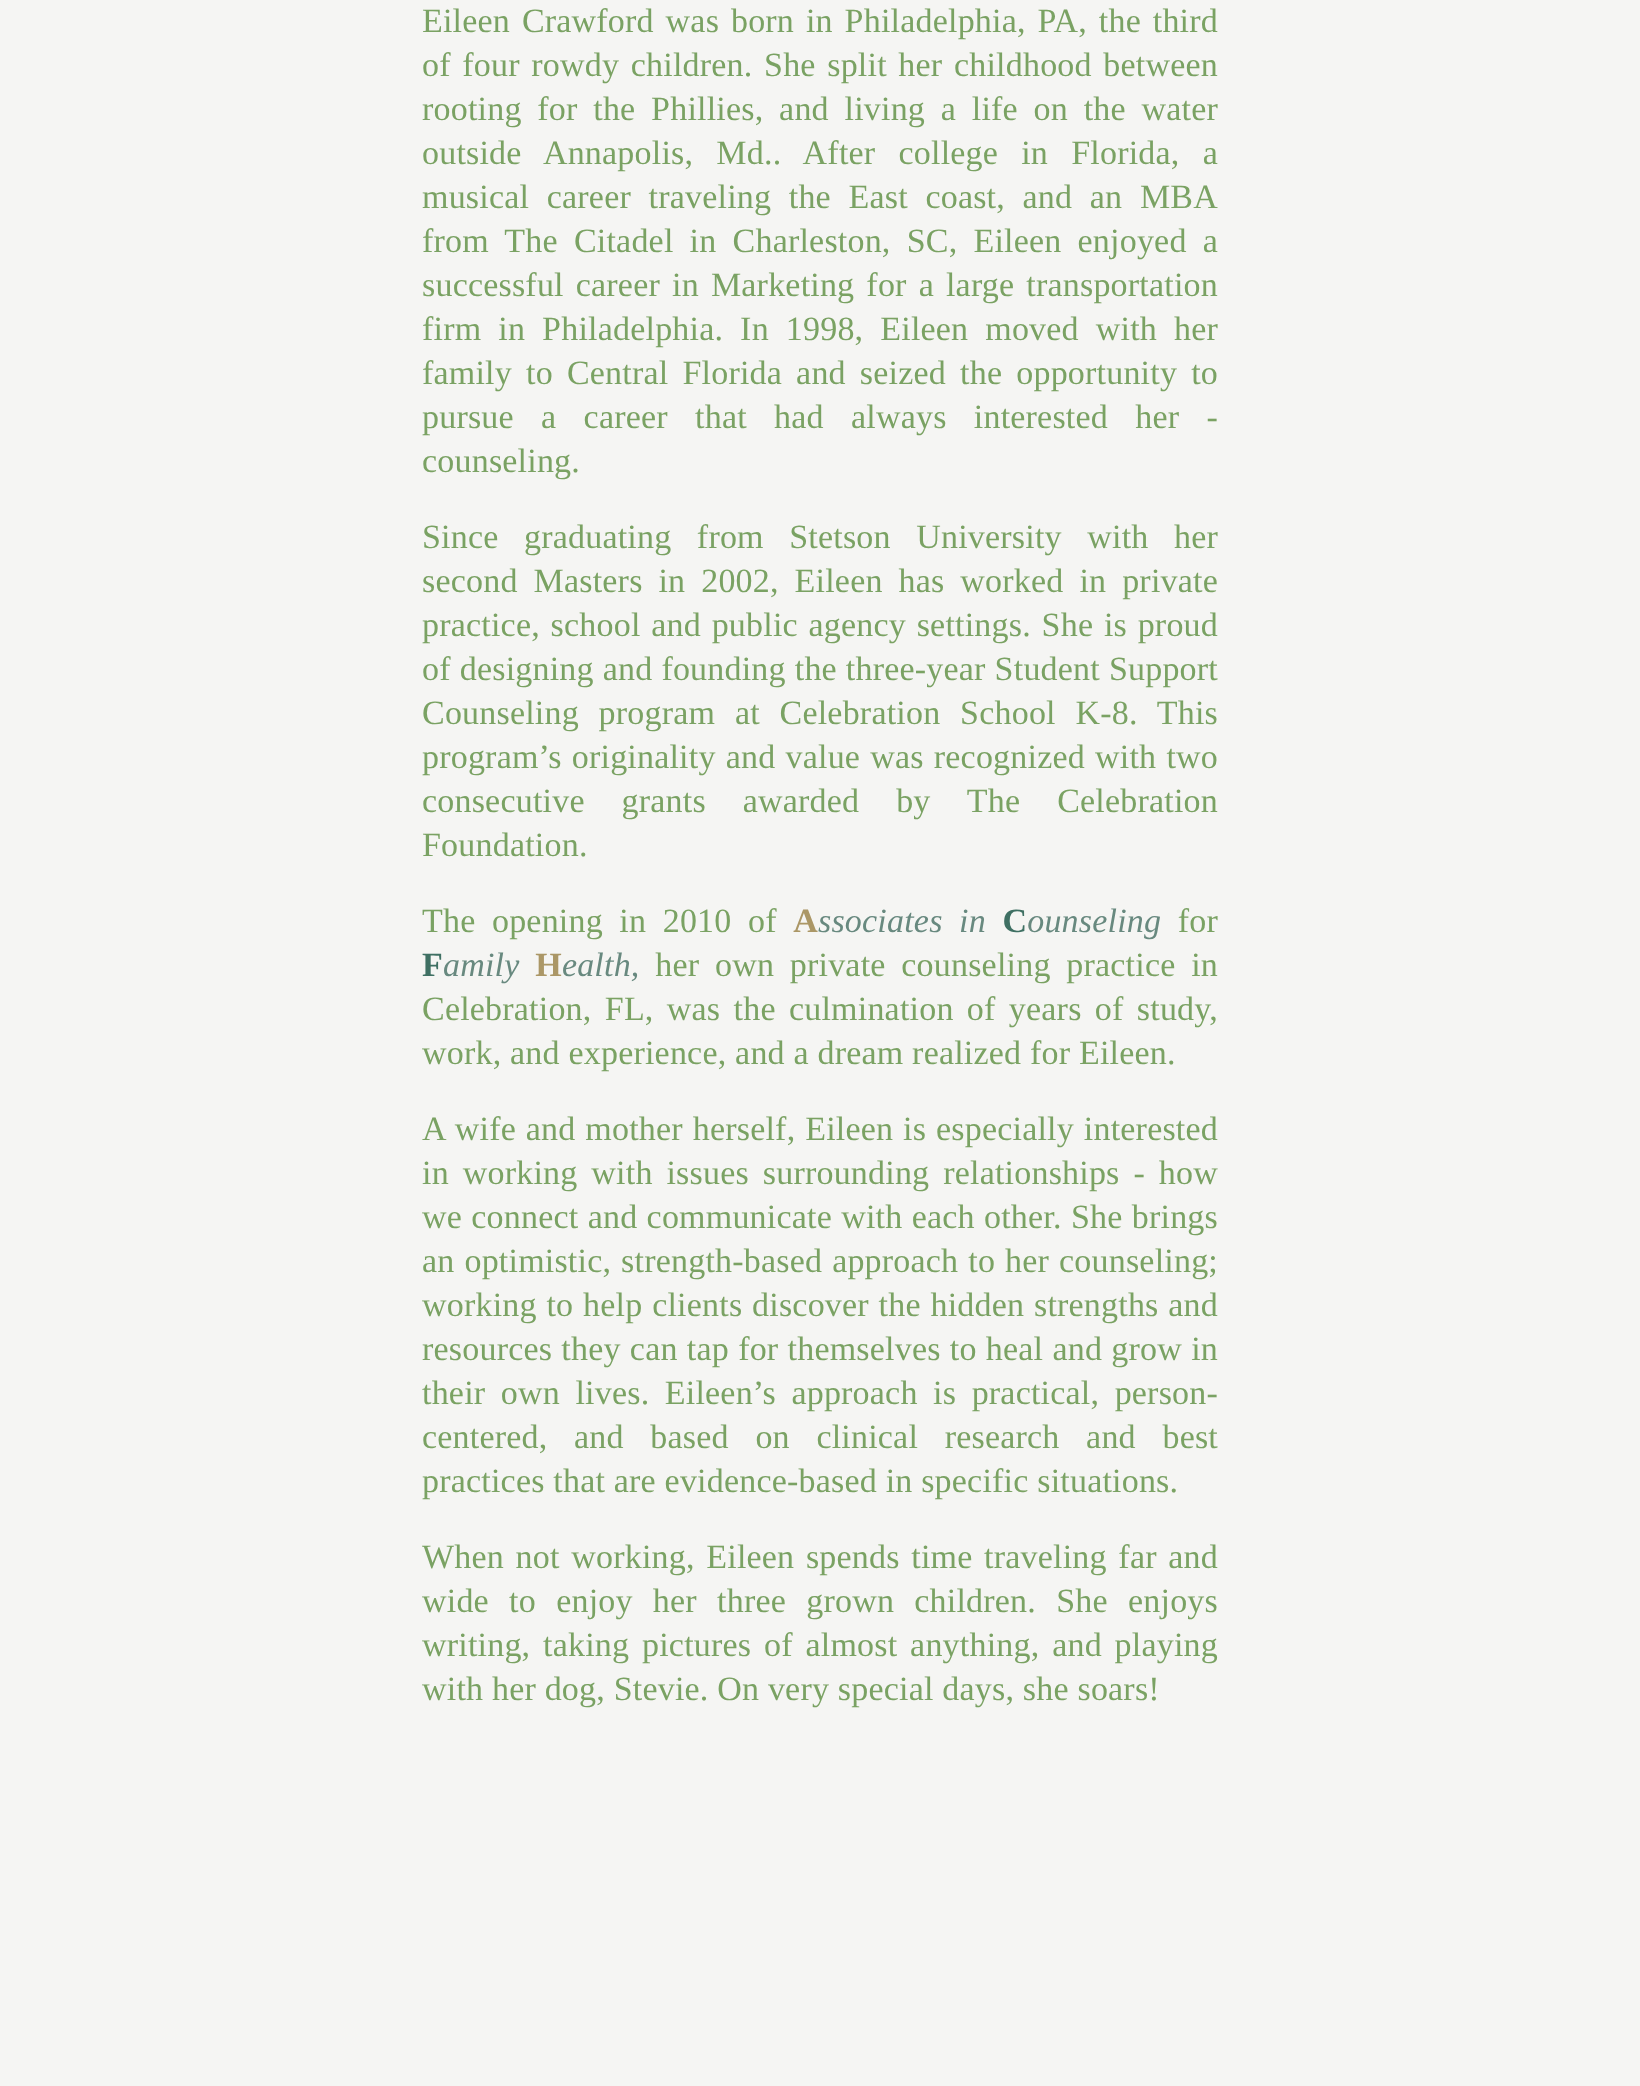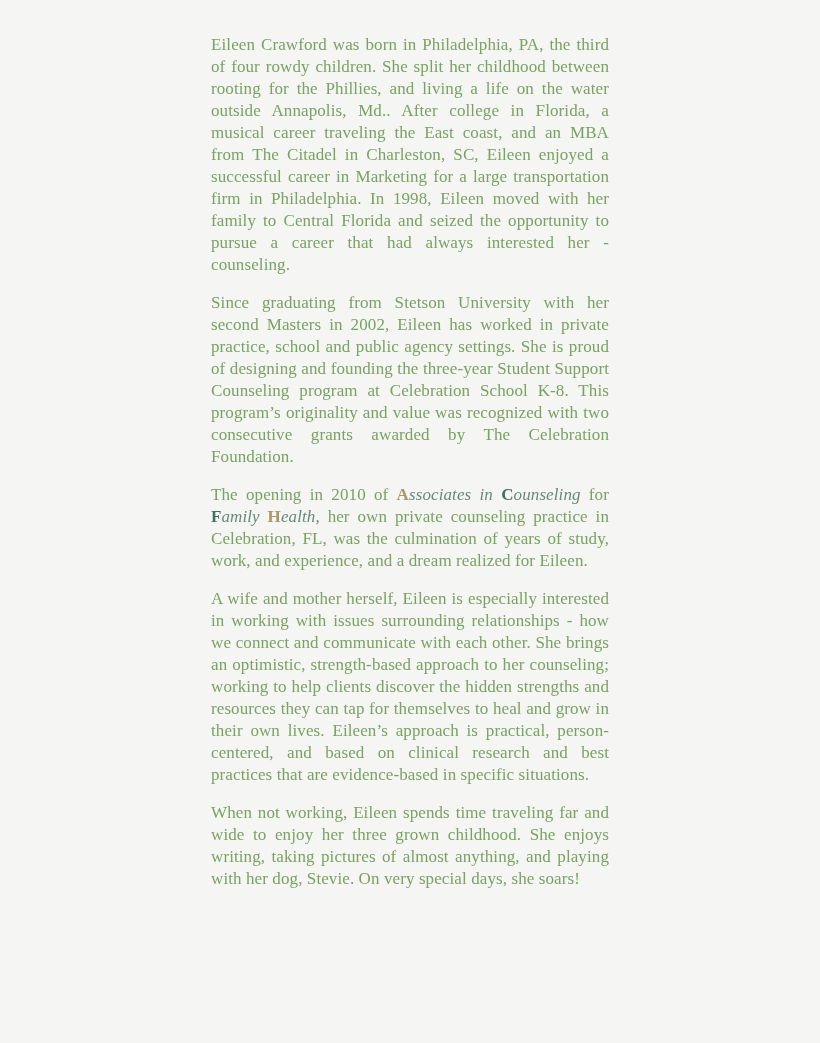--- a/index.html
+++ b/index.html
@@ -16,21 +16,20 @@
   body {
     width: 820px;
     height: 1043px;
     overflow: hidden;
     background: var(--background);
     font-family: "Liberation Serif", "DejaVu Serif", serif;
   }
   .bio-article {
     width: 398px;
     margin: 0 auto;
-    padding-top: 34px;
     color: var(--body-text);
     font-size: 17px;
     line-height: 22px;
     text-align: justify;
     letter-spacing: 0.1px;
   }
   .para {
     margin: 0 0 16px 0;
   }
   .brand-para [data-style="body"] {
@@ -58,15 +57,15 @@
   <p class="para">Eileen Crawford was born in Philadelphia, PA, the third of four rowdy children.  She split her childhood between rooting for the Phillies, and living a life on the water outside Annapolis, Md..  After college in Florida, a musical career traveling the East coast, and an MBA from The Citadel in Charleston, SC, Eileen enjoyed a successful career in Marketing for a large transportation firm in Philadelphia.   In 1998, Eileen moved with her family to Central Florida and seized the opportunity to pursue a career that had always interested her - counseling.</p>
 
   <p class="para">Since graduating from Stetson University with her second Masters in 2002, Eileen has worked in private practice, school  and public agency settings. She is proud of designing and founding the three-year Student Support Counseling program at Celebration School K-8. This program’s originality and value was recognized with two consecutive grants awarded by The Celebration Foundation.</p>
 
   <p class="para brand-para">
     <span data-style="body">The opening in 2010 of </span><span data-style="initial-tan">A</span><span data-style="brand">ssociates in </span><span data-style="initial-teal">C</span><span data-style="brand">ounseling</span><span data-style="body"> for </span><span data-style="initial-teal">F</span><span data-style="brand">amily </span><span data-style="initial-tan">H</span><span data-style="brand">ealth,</span><span data-style="body"> her own private counseling practice in Celebration, FL, was the culmination of years of study, work, and experience, and a dream realized for Eileen.</span>
   </p>
 
   <p class="para">A wife and mother herself, Eileen is especially interested in working with issues surrounding relationships - how we connect and communicate with each other.  She brings an optimistic, strength-based approach to her counseling; working to help clients discover the hidden strengths and resources they can tap for themselves to heal and grow in their own lives.  Eileen’s approach is practical, person-centered, and based on clinical research and best practices that are evidence-based in specific situations.</p>
 
-  <p class="para">When not working, Eileen spends time traveling far and wide to enjoy her three grown childhood.  She enjoys writing, taking pictures of almost anything, and playing with her dog, Stevie.  On very special days, she soars!</p>
+  <p class="para">When not working, Eileen spends time traveling far and wide to enjoy her three grown children.  She enjoys writing, taking pictures of almost anything, and playing with her dog, Stevie.  On very special days, she soars!</p>
 
 </article>
 
 </body></html>

